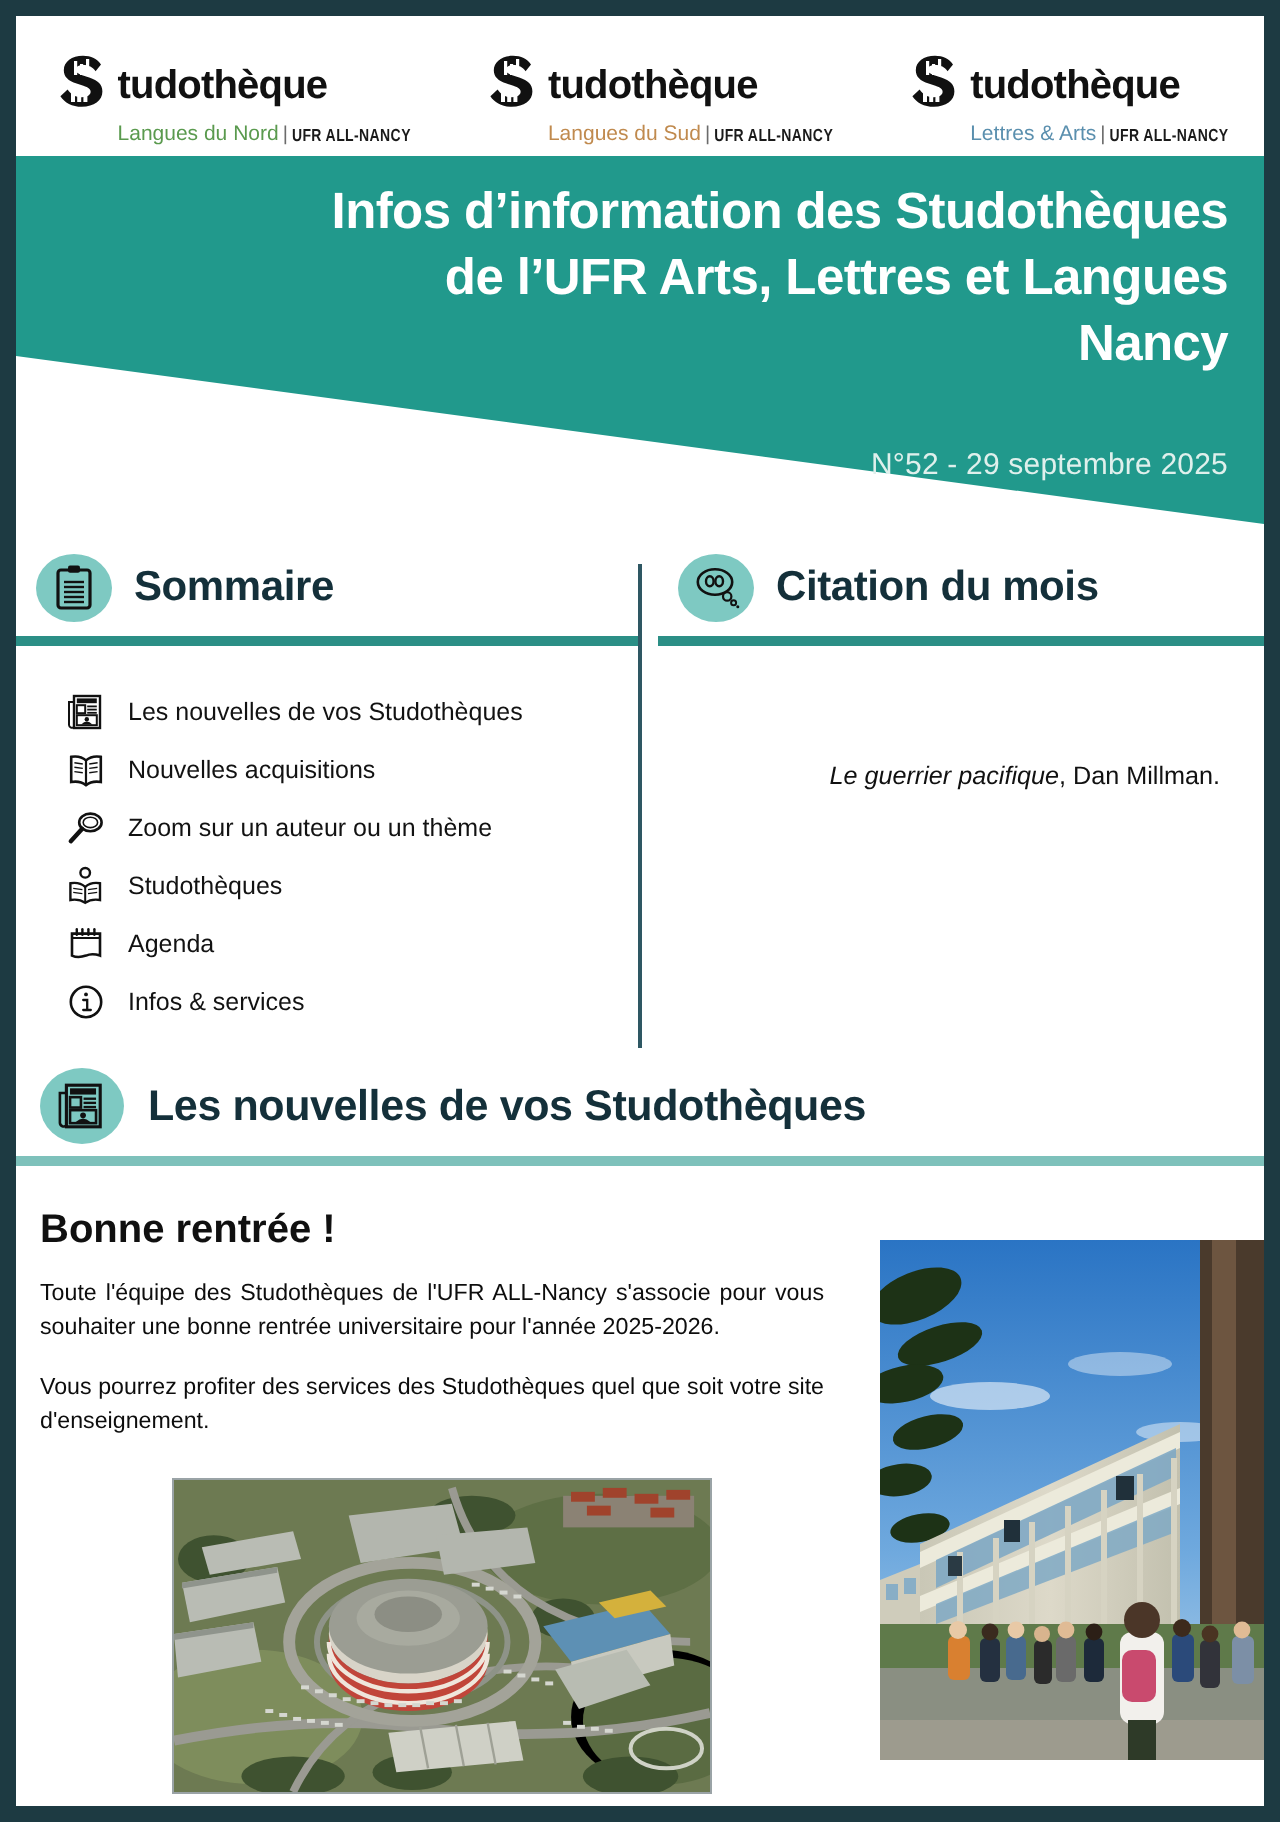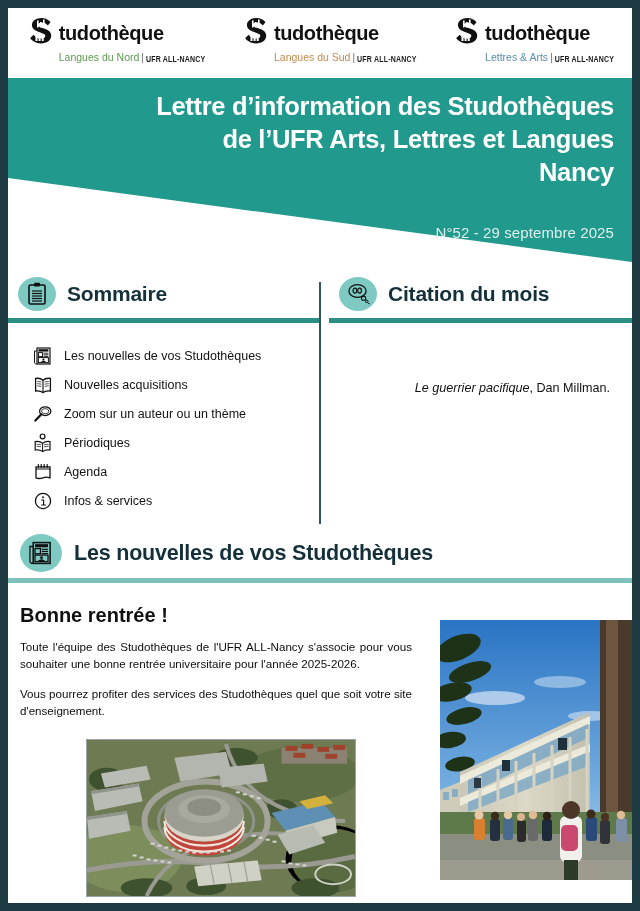--- a/index.html
+++ b/index.html
@@ -13,21 +13,21 @@
     position:relative;
     width:640px;height:911px;
     box-sizing:border-box;
     border:8px solid #1d3a42;
     background:#ffffff;
     overflow:hidden;
   }
 
   
   .logo-strip{
-    position:absolute;left:0;top:0;width:624px;height:63px;
+    position:absolute;left:0;top:10px;width:624px;height:63px;
     display:flex;align-items:center;justify-content:space-around;
     background:#ffffff;
   }
   .logo{display:flex;flex-direction:column;align-items:flex-start;}
   .logo-top{display:flex;align-items:center;}
   .logo-mark{
     width:32px;height:34px;flex:none;margin-right:1px;
     position:relative;
   }
   .logo-word{
@@ -220,21 +220,21 @@
         <span class="site" style="color:#5a8fae">Lettres &amp; Arts</span>
         <span class="sep">|</span>
         <span class="ufr">UFR ALL-NANCY</span>
       </div>
     </div>
   </div>
 
   <div class="masthead">
     <div class="masthead-bg2"></div>
     <div class="mast-title">
-      <div>Lettre d’information des Studothèques</div>
+      <div>Infos d’information des Studothèques</div>
       <div>de l’UFR Arts, Lettres et Langues</div>
       <div>Nancy</div>
     </div>
     <div class="mast-issue">N°52 - 29 septembre 2025</div>
   </div>
 
   <div class="cols">
     <div class="col-divider"></div>
 
     <div style="display:flex;">
@@ -316,21 +316,21 @@
                 <path d="M9.6 10.4 C7.6 8.6 4.6 8.2 2.2 8.6 L2.2 17 C4.6 16.6 7.6 17 9.6 18.4 C11.6 17 14.6 16.6 17 17 L17 8.6 C14.6 8.2 11.6 8.6 9.6 10.4 Z" fill="none" stroke="#111" stroke-width="1.2"></path>
                 <line x1="9.6" y1="10.4" x2="9.6" y2="18.4" stroke="#111" stroke-width="1"></line>
                 <g stroke="#111" stroke-width="0.7">
                   <line x1="3.6" y1="11.2" x2="8.2" y2="11.8"></line>
                   <line x1="3.6" y1="13.2" x2="8.2" y2="13.8"></line>
                   <line x1="11" y1="11.8" x2="15.6" y2="11.2"></line>
                   <line x1="11" y1="13.8" x2="15.6" y2="13.2"></line>
                 </g>
               </svg>
             </span>
-            <span class="som-label">Périodiques</span>
+            <span class="som-label">Studothèques</span>
           </div>
 
           <div class="som-item">
             <span class="som-ico">
               <svg width="20" height="20" viewBox="0 0 20 20" aria-hidden="true">
                 <path d="M3 4.8 L17 4.8 L17 15.8 Q13 14.4 10 15.8 Q6 17.2 3 15.8 Z" fill="none" stroke="#111" stroke-width="1.3"></path>
                 <line x1="3" y1="7" x2="17" y2="7" stroke="#111" stroke-width="1"></line>
                 <g stroke="#111" stroke-width="1.2" stroke-linecap="round">
                   <line x1="5.4" y1="2.6" x2="5.4" y2="5.4"></line>
                   <line x1="8.2" y1="2.6" x2="8.2" y2="5.4"></line>

